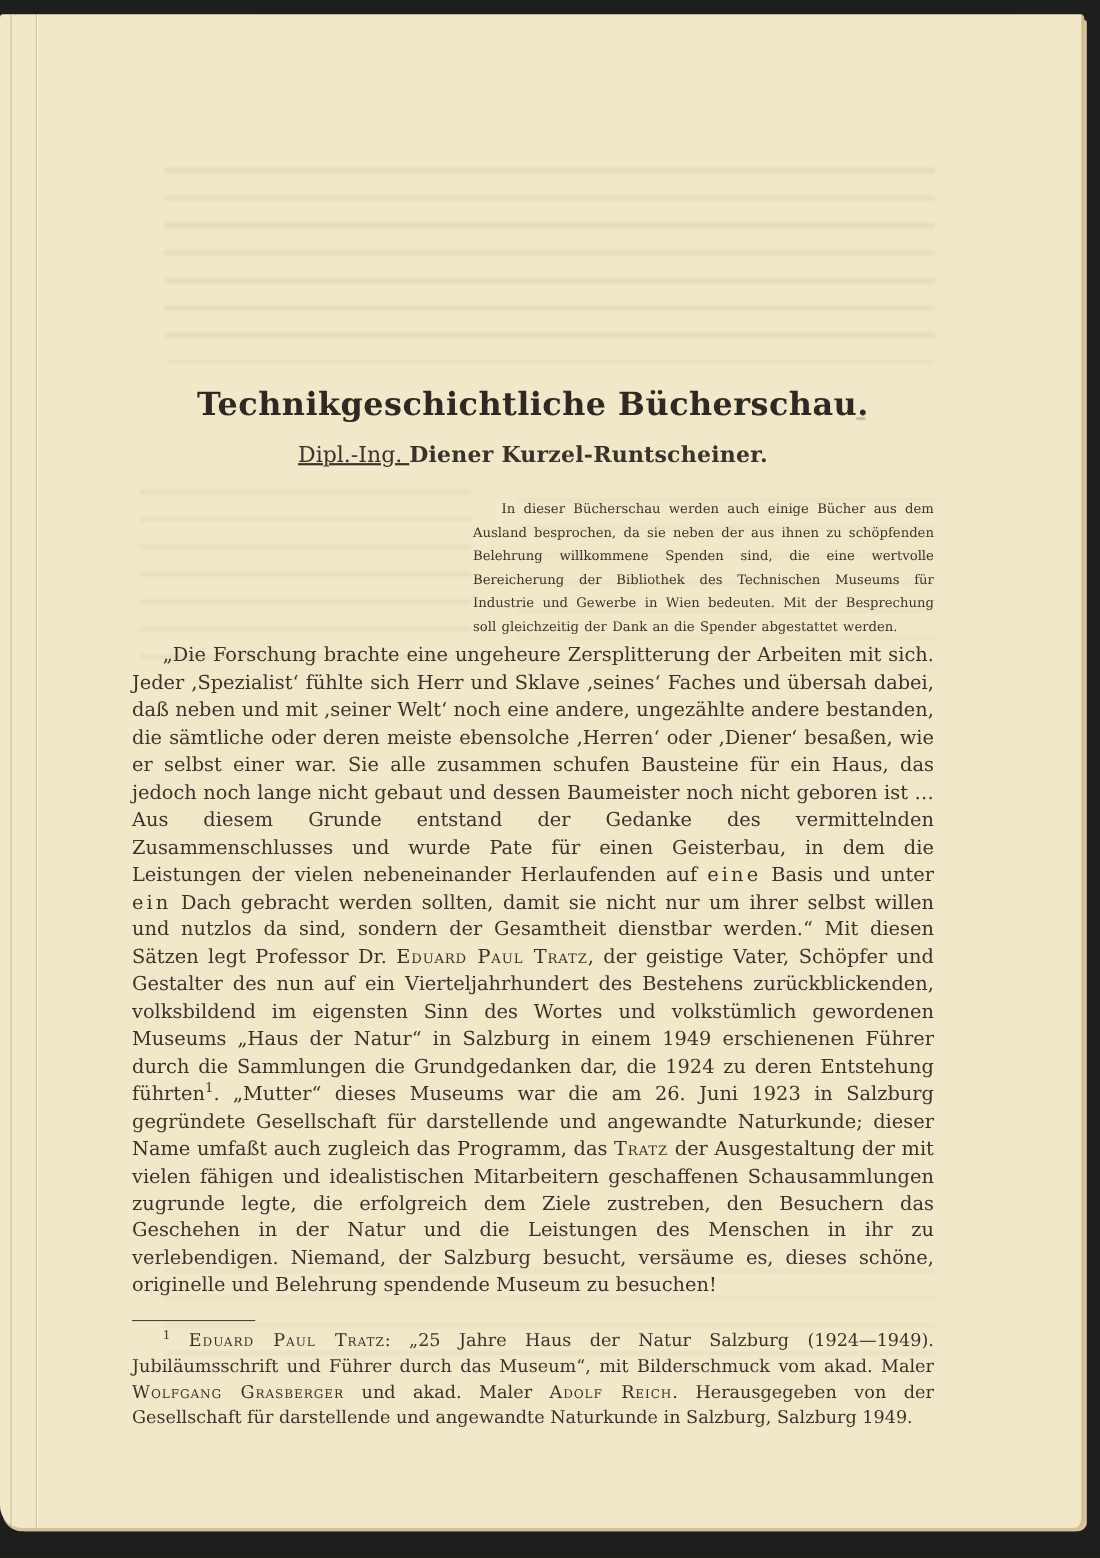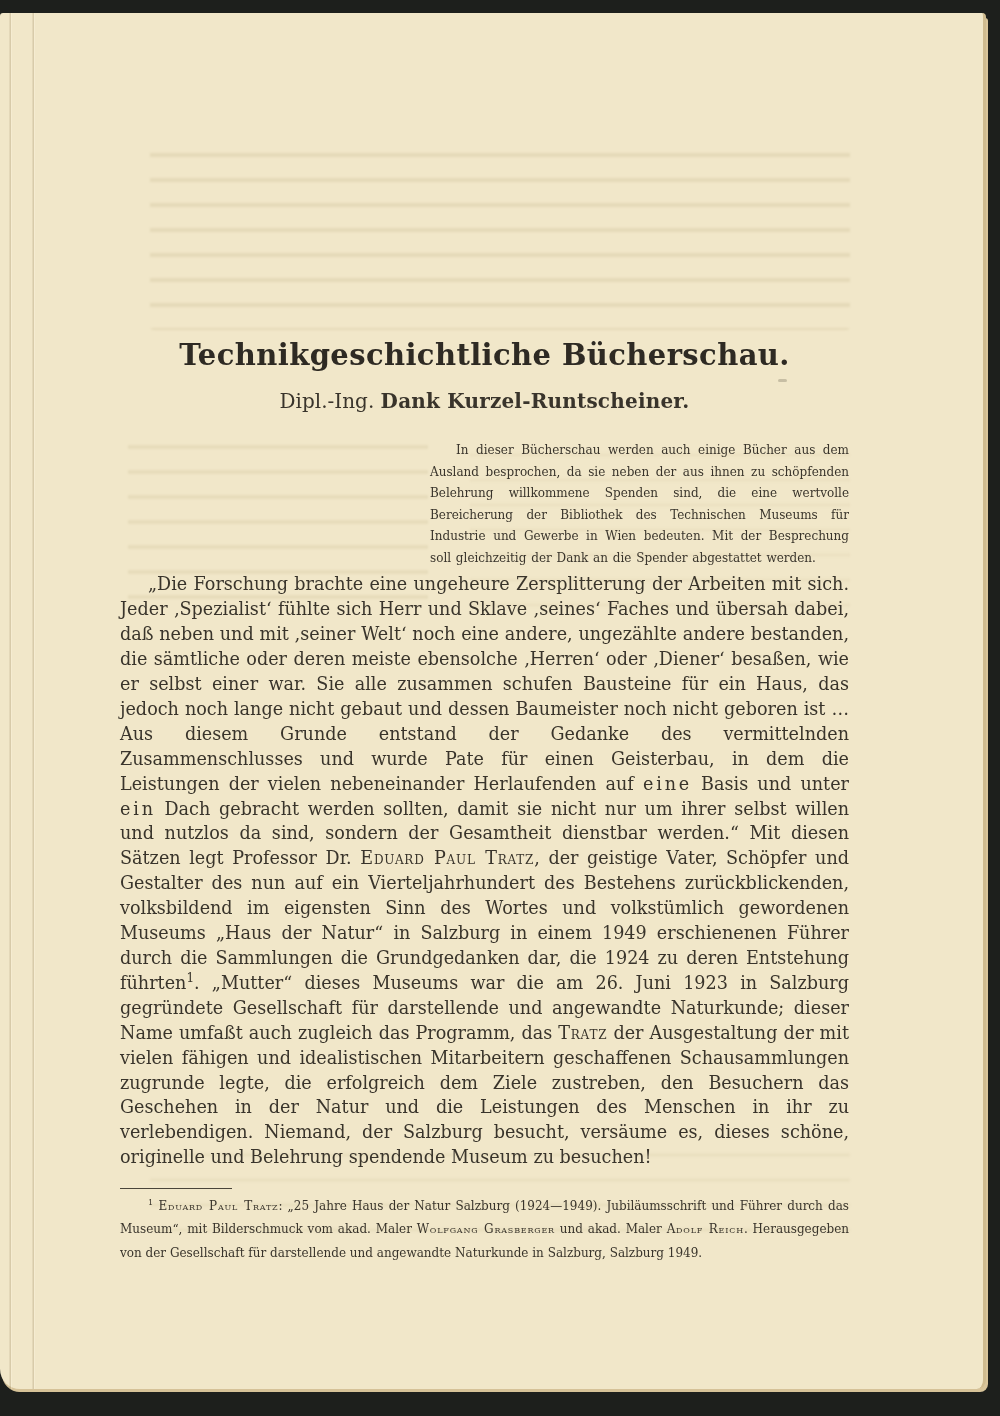--- a/index.html
+++ b/index.html
@@ -40,57 +40,57 @@
   }
   .bleed.b1{left:150px;top:140px;width:700px;height:190px;}
   .bleed.b2{left:128px;top:432px;width:300px;height:180px;opacity:.22;}
   .bleed.b3{left:470px;top:440px;width:380px;height:170px;opacity:.10;}
   .bleed.b4{left:150px;top:1140px;width:700px;height:110px;opacity:.12;}
   .speck{
     position:absolute;left:778px;top:379px;width:9px;height:3px;
     background:#6d655250;border-radius:2px;
   }
   .content{
-    position:absolute;left:120px;top:4px;width:729px;
+    position:absolute;left:120px;top:16px;width:729px;
     color:var(--ink);
   }
   .title{
     margin-top:336px;
     text-align:center;
     font-size:29px;line-height:31px;font-weight:bold;
     letter-spacing:.4px;color:#2e2a23;
   }
   .byline{
     margin-top:21px;text-align:center;
     font-size:16px;line-height:17px;
   }
   .author{
     margin-top:7px;text-align:center;
     font-size:20px;line-height:22px;
   }
-  .author .degree{font-weight:normal;}
+  .author .degree{font-weight:normal;text-decoration:underline;}
   .author .name{font-weight:bold;letter-spacing:.2px;}
   .abstract{
     margin:28px 0 0 310px;width:419px;
     font-size:12px;line-height:21.5px;
     text-align:justify;text-indent:26px;
     word-spacing:1px;
   }
   .bodytext{
     margin-top:3px;
     font-size:17.6px;line-height:24.9px;
     text-align:justify;text-indent:28px;
   }
   .footnote-rule{
     margin-top:13px;width:112px;height:0;
     border-top:1.5px solid #4a453a;
   }
   .footnote{
     margin-top:6px;
-    font-size:12px;line-height:23.4px;
+    font-size:16px;line-height:23.4px;
     text-align:justify;text-indent:28px;
   }
   .seg-sc{font-variant-caps:small-caps;letter-spacing:.8px;}
   .seg-spaced{letter-spacing:2.8px;}
   .seg-sup{vertical-align:super;font-size:68%;line-height:0;}
 </style>
 </head>
 <body>
 
 <div class="canvas">
@@ -100,21 +100,21 @@
   </div>
 
   <div class="bleed b1"></div>
   <div class="bleed b2"></div>
   <div class="bleed b3"></div>
   <div class="bleed b4"></div>
   <div class="speck"></div>
 
   <div class="content">
     <h1 class="title">Technikgeschichtliche Bücherschau.</h1>
-    <div class="author"><span class="degree">Dipl.-Ing. </span><span class="name">Dank Kurzel-Runtscheiner.</span></div>
+    <div class="author"><span class="degree">Dipl.-Ing. </span><span class="name">Diener Kurzel-Runtscheiner.</span></div>
 
     <p class="abstract">In dieser Bücherschau werden auch einige Bücher aus dem Ausland besprochen, da sie neben der aus ihnen zu schöpfenden Belehrung willkommene Spenden sind, die eine wertvolle Bereicherung der Bibliothek des Technischen Museums für Industrie und Gewerbe in Wien bedeuten. Mit der Besprechung soll gleichzeitig der Dank an die Spender abgestattet werden.</p>
 
     <p class="bodytext"><span>„Die Forschung brachte eine ungeheure Zersplitterung der Arbeiten mit sich. Jeder ‚Spezialist‘ fühlte sich Herr und Sklave ‚seines‘ Faches und übersah dabei, daß neben und mit ‚seiner Welt‘ noch eine andere, ungezählte andere bestanden, die sämtliche oder deren meiste ebensolche ‚Herren‘ oder ‚Diener‘ besaßen, wie er selbst einer war. Sie alle zusammen schufen Bausteine für ein Haus, das jedoch noch lange nicht gebaut und dessen Baumeister noch nicht geboren ist … Aus diesem Grunde entstand der Gedanke des vermittelnden Zusammenschlusses und wurde Pate für einen Geisterbau, in dem die Leistungen der vielen nebeneinander Herlaufenden auf </span><span class="seg-spaced">eine</span><span> Basis und unter </span><span class="seg-spaced">ein</span><span> Dach gebracht werden sollten, damit sie nicht nur um ihrer selbst willen und nutzlos da sind, sondern der Gesamtheit dienstbar werden.“ Mit diesen Sätzen legt Professor Dr. </span><span class="seg-sc">Eduard Paul Tratz</span><span>, der geistige Vater, Schöpfer und Gestalter des nun auf ein Vierteljahrhundert des Bestehens zurückblickenden, volksbildend im eigensten Sinn des Wortes und volkstümlich gewordenen Museums „Haus der Natur“ in Salzburg in einem 1949 erschienenen Führer durch die Sammlungen die Grundgedanken dar, die 1924 zu deren Entstehung führten</span><span class="seg-sup">1</span><span>. „Mutter“ dieses Museums war die am 26. Juni 1923 in Salzburg gegründete Gesellschaft für darstellende und angewandte Naturkunde; dieser Name umfaßt auch zugleich das Programm, das </span><span class="seg-sc">Tratz</span><span> der Ausgestaltung der mit vielen fähigen und idealistischen Mitarbeitern geschaffenen Schausammlungen zugrunde legte, die erfolgreich dem Ziele zustreben, den Besuchern das Geschehen in der Natur und die Leistungen des Menschen in ihr zu verlebendigen. Niemand, der Salzburg besucht, versäume es, dieses schöne, originelle und Belehrung spendende Museum zu besuchen!</span></p>
 
     <div class="footnote-rule"></div>
     <p class="footnote"><span class="seg-sup">1</span><span> </span><span class="seg-sc">Eduard Paul Tratz</span><span>: „25 Jahre Haus der Natur Salzburg (1924—1949). Jubiläumsschrift und Führer durch das Museum“, mit Bilderschmuck vom akad. Maler </span><span class="seg-sc">Wolfgang Grasberger</span><span> und akad. Maler </span><span class="seg-sc">Adolf Reich</span><span>. Herausgegeben von der Gesellschaft für darstellende und angewandte Naturkunde in Salzburg, Salzburg 1949.</span></p>
   </div>
 </div>
 

